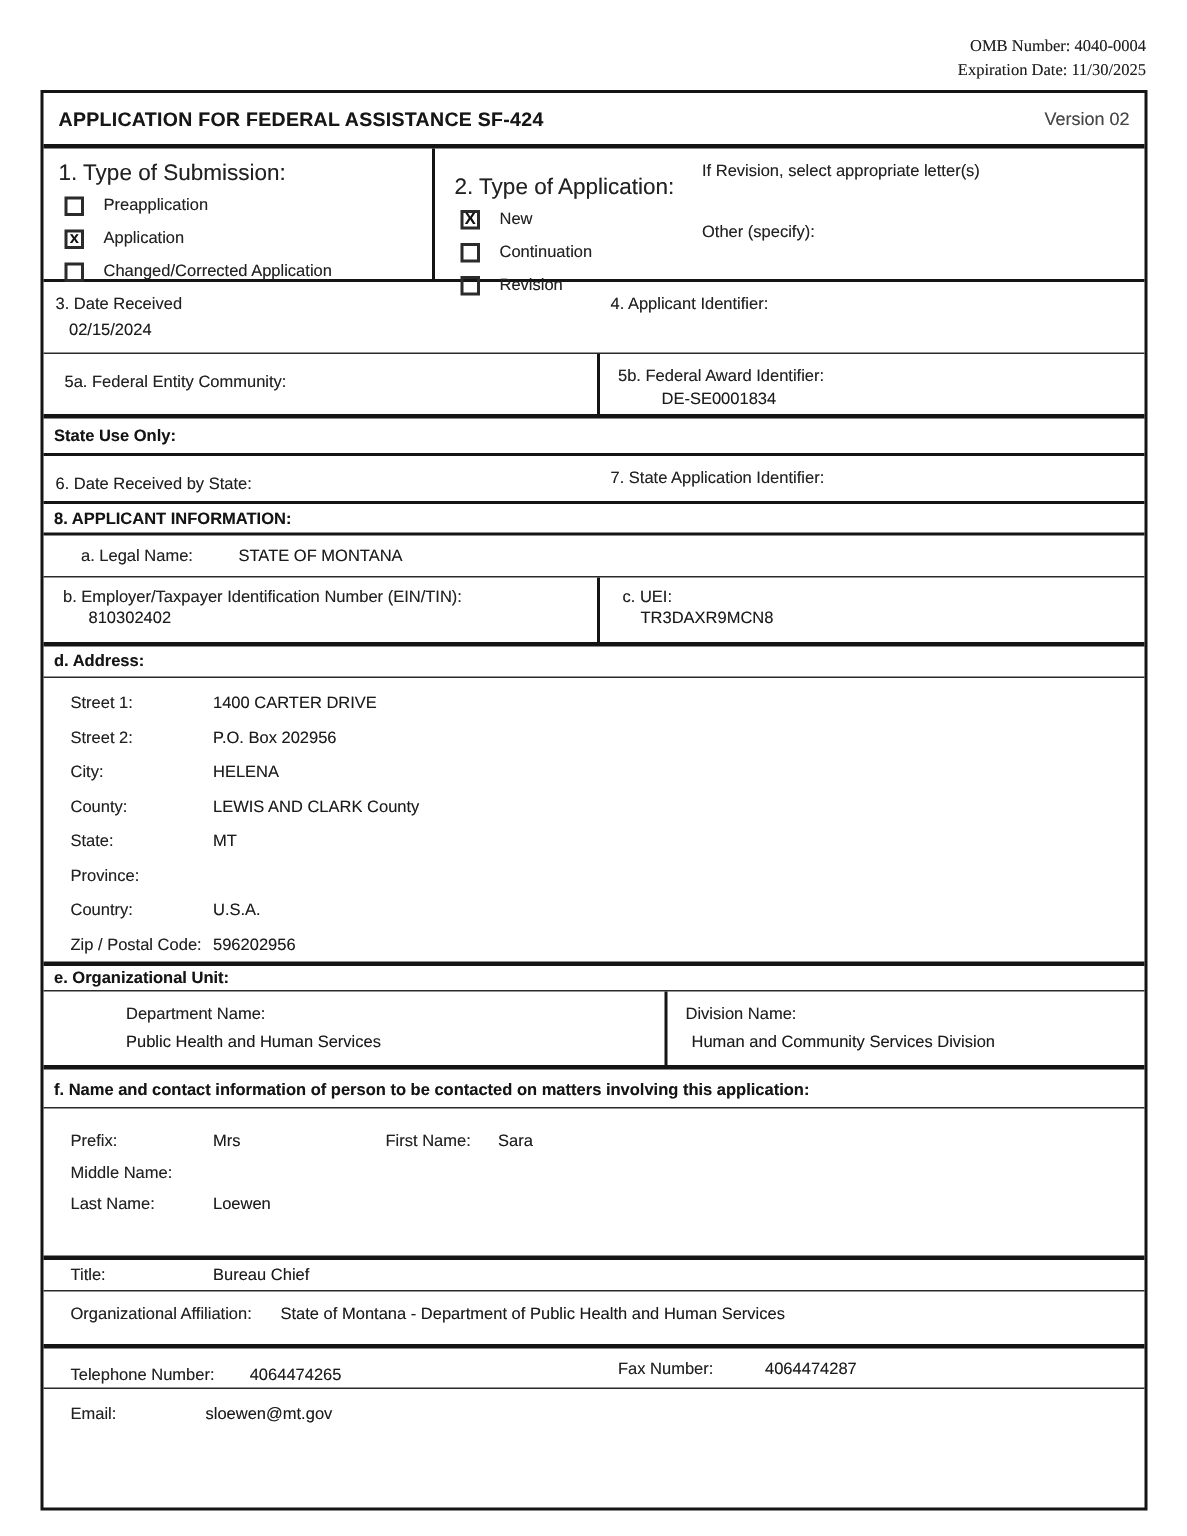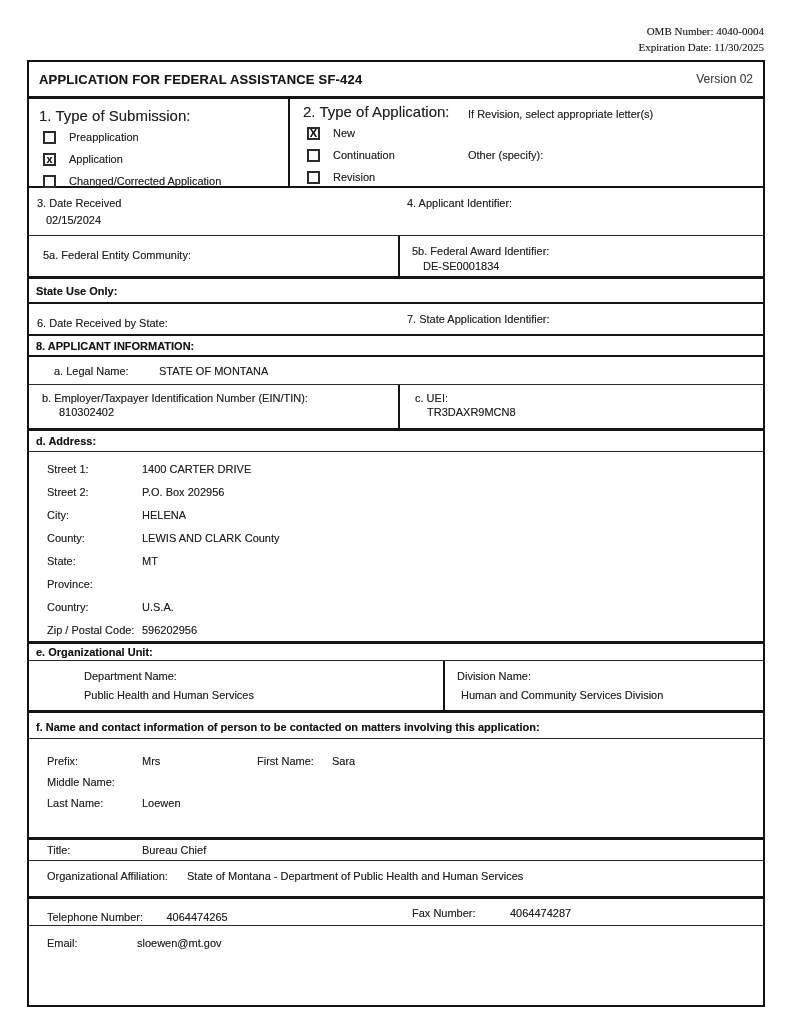--- a/index.html
+++ b/index.html
@@ -17,21 +17,21 @@
   .lbl{font-size:11px;color:#222;}
   .val{font-size:11px;color:#1b1b1b;}
   
   .hdr{height:37px;display:flex;justify-content:space-between;align-items:center;
        padding:0 10px;border-bottom:3px solid #141414;}
   .hdr-title{font-size:13px;font-weight:bold;letter-spacing:.2px;color:#161616;}
   .hdr-version{font-size:12px;color:#474747;}
   
   .row12{display:flex;height:89px;}
   .cell-sub{width:261px;border-right:2px solid #141414;padding:8px 0 0 10px;}
-  .cell-app{flex:1;padding:4px 0 0 13px;position:relative;}
+  .cell-app{flex:1;padding:17px 0 0 13px;position:relative;}
   .sec-label{font-size:15px;margin-bottom:2px;}
   .cb-row{display:flex;align-items:center;height:22px;margin-left:4px;}
   .cb{width:13px;height:13px;border:2px solid #2b2b2b;margin-right:13px;flex:0 0 auto;
       display:flex;align-items:center;justify-content:center;
       font-size:11px;font-weight:bold;line-height:1;color:#111;}
   .abs{position:absolute;font-size:11px;}
   
   .split{display:flex;}
   .cleft{width:371px;border-right:2px solid #141414;}
   .cright{flex:1;}
@@ -97,21 +97,21 @@
       <div class="val" style="margin:5px 0 0 9px;">02/15/2024</div>
       <span class="abs" style="left:378px;top:9px;">4. Applicant Identifier:</span>
     </div>
 
     <div class="split row b3" style="height:43px;">
       <div class="cleft" style="padding:9px 0 0 14px;">
         <span class="lbl">5a. Federal Entity Community:</span>
       </div>
       <div class="cright" style="padding:9px 0 0 12px;">
         <div class="lbl">5b. Federal Award Identifier:</div>
-        <div class="val" style="margin:3px 0 0 11px;">DE-SE0001834</div>
+        <div class="val" style="margin:3px 0 0 29px;">DE-SE0001834</div>
       </div>
     </div>
 
     <div class="row b2 sechdr" style="height:25px;padding:6px 0 0 7px;">State Use Only:</div>
 
     <div class="row b2" style="height:32px;padding:9px 0 0 8px;">
       <span class="lbl">6. Date Received by State:</span>
       <span class="abs" style="left:378px;top:9px;">7. State Application Identifier:</span>
     </div>
 

